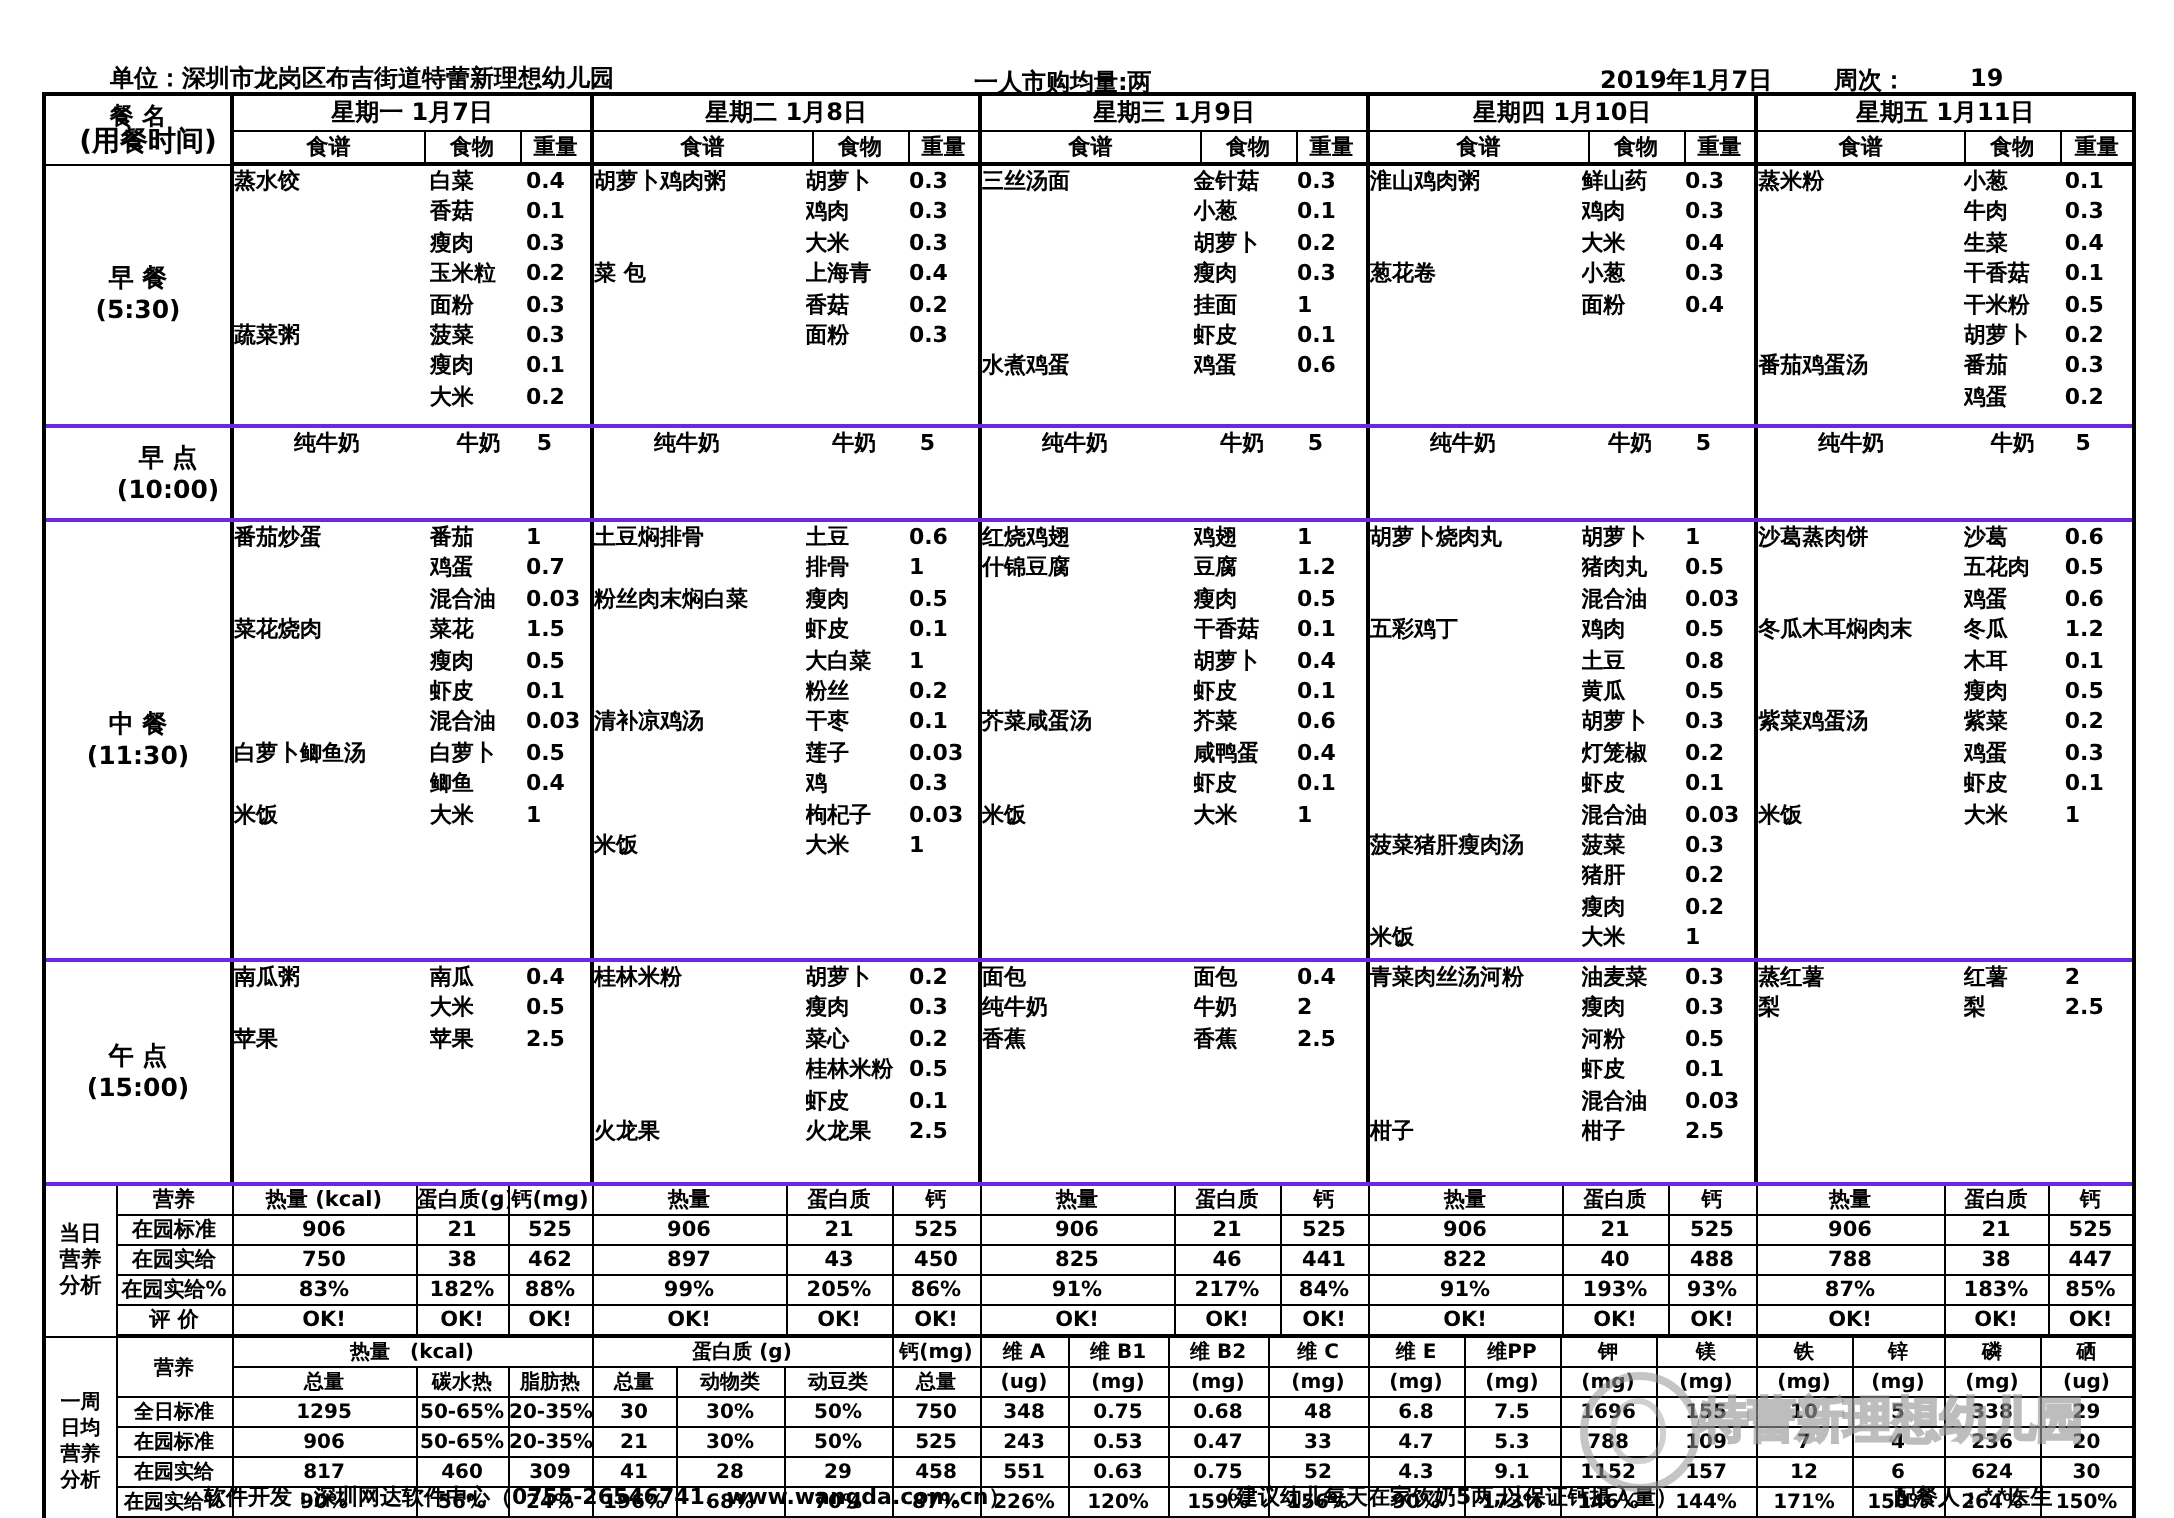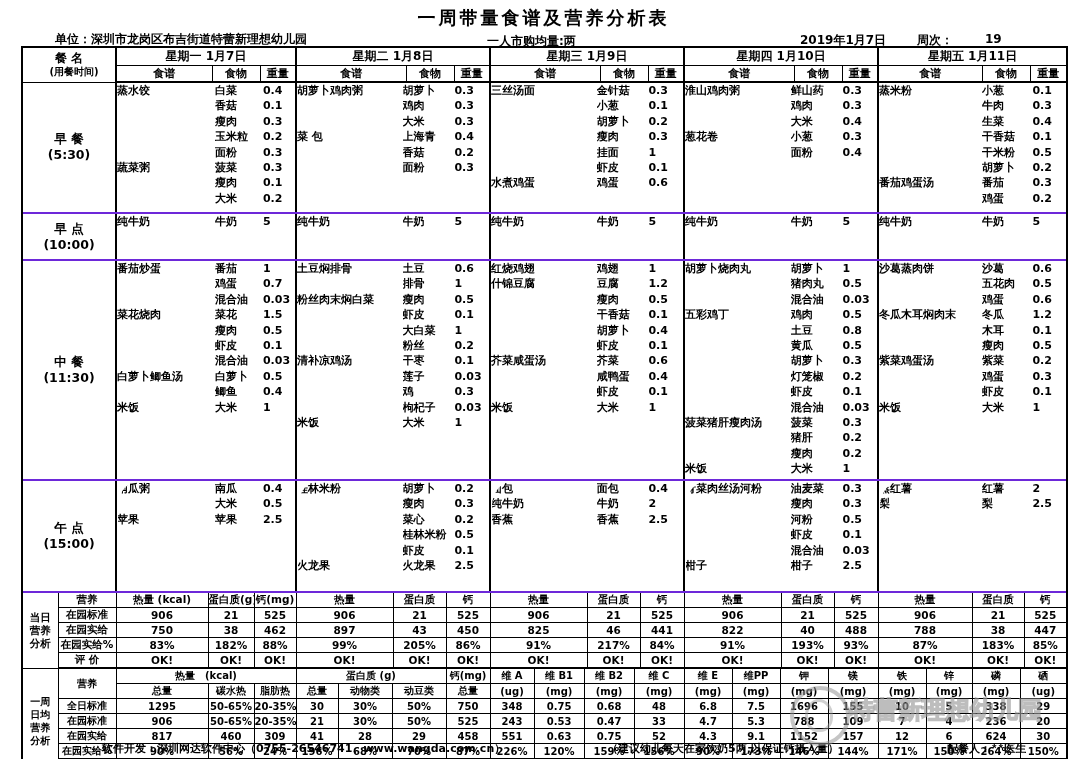--- a/index.html
+++ b/index.html
@@ -11,30 +11,30 @@
   .m-pp{left:487px;top:33px;font-size:11px;}
   .m-date{left:800px;top:32px;}
   .m-wklab{left:917px;top:32px;}
   .m-wkno{left:985px;top:32px;}
   .tablewrap{position:absolute;left:21px;top:46px;width:1043px;border:2px solid #000;}
   table.tbl{width:1043px;border-collapse:collapse;table-layout:fixed;}
   .tbl th,.tbl td{padding:0;font-weight:bold;overflow:hidden;white-space:nowrap;}
   
   .dayhead th{height:14px;font-size:12px;border-bottom:1px solid #000;}
   .corner{border-bottom:2px solid #000;font-size:12px;line-height:13px;}
-  .corner .small{font-size:10px;padding-left:10px;}
+  .corner .small{font-size:14px;padding-left:10px;}
   .db{border-left:2px solid #000;}
   .thin{border-left:1px solid #000;}
   .subhead th{height:13px;font-size:11px;border-bottom:2px solid #000;}
   .mealrow td{border-bottom:2px solid #6d28d9;vertical-align:top;}
   .meal-label{vertical-align:middle !important;text-align:center;font-size:12.5px;line-height:16px;margin-top:20px;}
   .row-breakfast td{height:129px;}
-  .row-snack_am td{height:45px;}
+  .row-snack_am td{height:45px;padding-left:30px;}
   .row-lunch td{height:218px;}
-  .row-snack_pm td{height:110px;border-radius:26px;}
+  .row-snack_pm td{height:110px;}
   .meal-cell{padding:2px 0 0 5px;}
   .mg{display:grid;grid-template-columns:55% 27% 18%;font-size:11px;line-height:15.4px;}
   .dn,.fd,.wt{overflow:hidden;}
   
   .daily td,.daily th{font-size:10.5px;height:12px;border-left:1px solid #000;border-bottom:1px solid #000;text-align:center;}
   .weekly td,.weekly th{font-size:10px;height:10px;border-left:1px solid #000;border-bottom:1px solid #000;text-align:center;}
   .daily tr:last-child td,.weekly tr:last-child td{border-bottom:2px solid #000;}
   .nol{border-left:none !important;}
   .outer{font-size:11px;line-height:13px;}
   
@@ -47,21 +47,20 @@
   .stamp-circle{position:absolute;left:4px;top:8px;width:52px;height:52px;border:4px solid rgba(150,150,150,.55);border-radius:50%;}
   .stamp-circle::after{content:"";position:absolute;left:11px;top:9px;width:22px;height:27px;
        border:3px solid rgba(150,150,150,.45);border-radius:50% 50% 45% 45%;}
   .stamp-text{position:absolute;left:64px;top:16px;font-size:24px;letter-spacing:0;white-space:nowrap;font-weight:bold;
        color:rgba(255,255,255,.12);-webkit-text-stroke:1.4px rgba(145,145,145,.6);}
 </style>
 </head>
 <body>
 
 <div class="page">
-  <div class="title">一周带量食谱及营养分析表</div>
   <div class="meta">
     <span class="m-unit">单位：深圳市龙岗区布吉街道特蕾新理想幼儿园</span>
     <span class="m-pp">一人市购均量:两</span>
     <span class="m-date">2019年1月7日</span>
     <span class="m-wklab">周次：</span>
     <span class="m-wkno">19</span>
   </div>
 
   <div class="tablewrap" id="tables">
       <table class="tbl menu">

